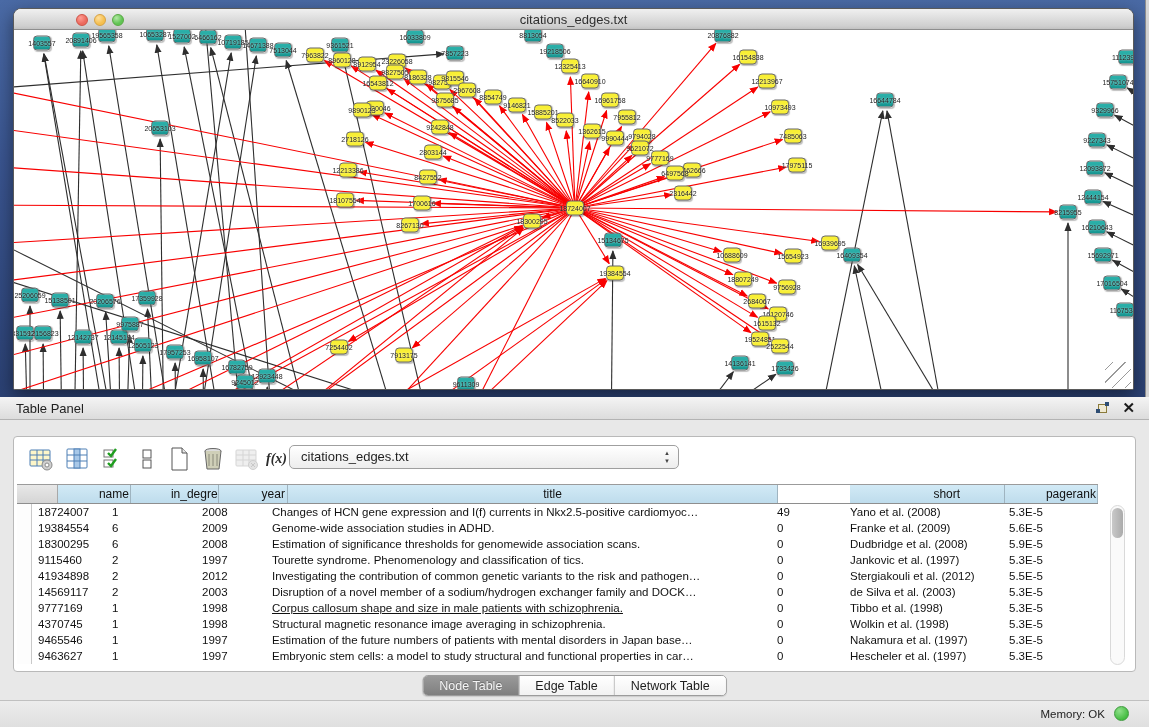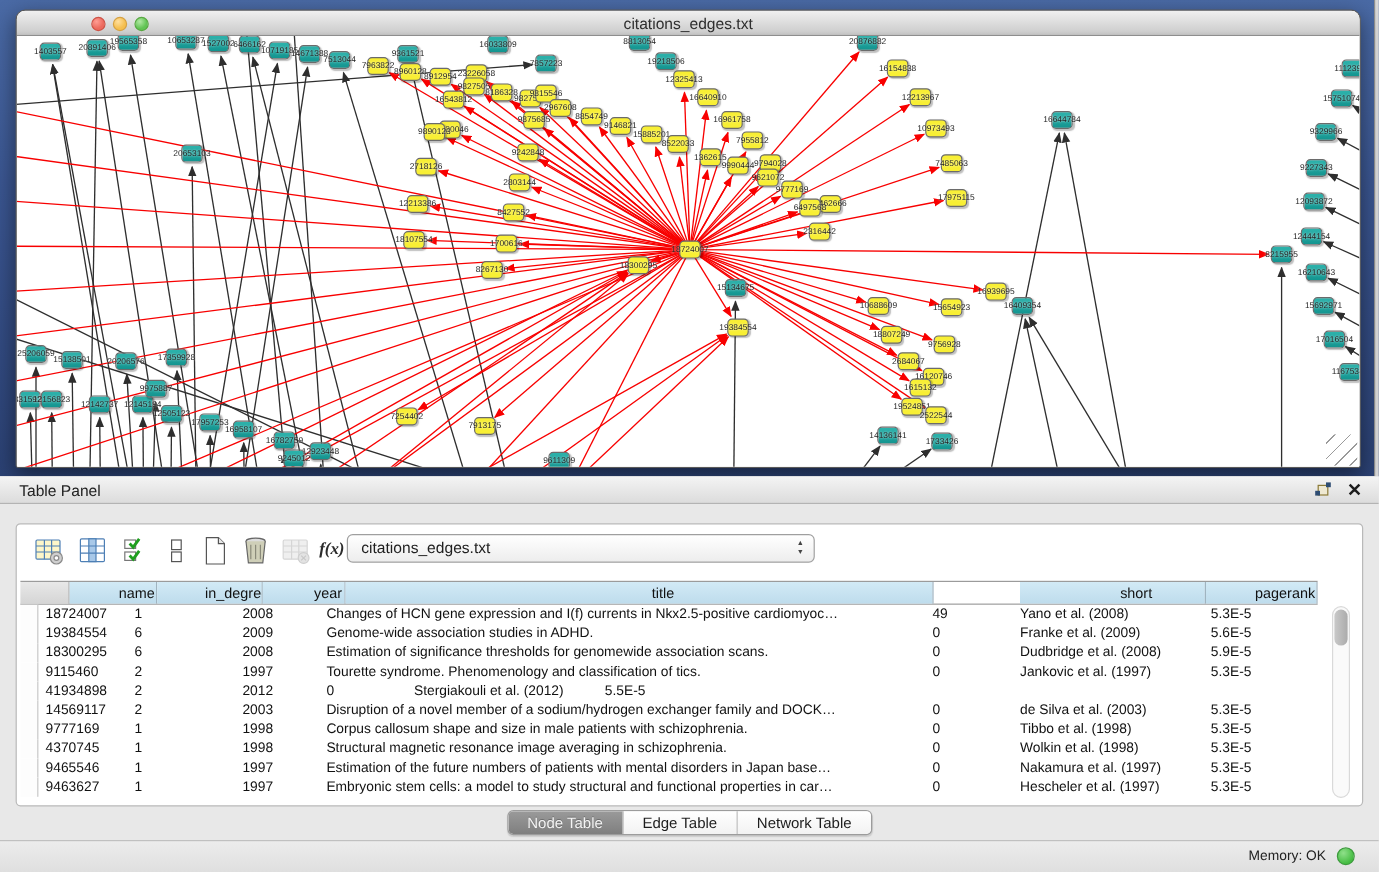--- a/index.html
+++ b/index.html
@@ -693,40 +693,41 @@
               <div class="td" style="width: 505px;">Tourette syndrome. Phenomenology and classification of tics.</div>
               <div class="td" style="width: 73px;">0</div>
               <div class="td" style="width: 159px;">Jankovic et al. (1997)</div>
               <div class="td" style="width: 95px;">5.3E-5</div>
             </div>
             <div class="tr">
               <div class="td rowhdr" style="width: 15px;"></div>
               <div class="td" style="width: 74px;">41934898</div>
               <div class="td" style="width: 90px;">2</div>
               <div class="td" style="width: 70px;">2012</div>
+              <div class="td" style="width: 505px;">Investigating the contribution of common genetic variants to the risk and pathogen…</div>
               <div class="td" style="width: 73px;">0</div>
               <div class="td" style="width: 159px;">Stergiakouli et al. (2012)</div>
               <div class="td" style="width: 95px;">5.5E-5</div>
             </div>
             <div class="tr">
               <div class="td rowhdr" style="width: 15px;"></div>
               <div class="td" style="width: 74px;">14569117</div>
               <div class="td" style="width: 90px;">2</div>
               <div class="td" style="width: 70px;">2003</div>
               <div class="td" style="width: 505px;">Disruption of a novel member of a sodium/hydrogen exchanger family and DOCK…</div>
               <div class="td" style="width: 73px;">0</div>
               <div class="td" style="width: 159px;">de Silva et al. (2003)</div>
               <div class="td" style="width: 95px;">5.3E-5</div>
             </div>
             <div class="tr">
               <div class="td rowhdr" style="width: 15px;"></div>
               <div class="td" style="width: 74px;">9777169</div>
               <div class="td" style="width: 90px;">1</div>
               <div class="td" style="width: 70px;">1998</div>
-              <div class="td" style="width: 505px;">Corpus callosum shape and size in male patients with schizophrenia.</div>
+              <div class="td" style="width: 505px; text-decoration: underline;">Corpus callosum shape and size in male patients with schizophrenia.</div>
               <div class="td" style="width: 73px;">0</div>
               <div class="td" style="width: 159px;">Tibbo et al. (1998)</div>
               <div class="td" style="width: 95px;">5.3E-5</div>
             </div>
             <div class="tr">
               <div class="td rowhdr" style="width: 15px;"></div>
               <div class="td" style="width: 74px;">4370745</div>
               <div class="td" style="width: 90px;">1</div>
               <div class="td" style="width: 70px;">1998</div>
               <div class="td" style="width: 505px;">Structural magnetic resonance image averaging in schizophrenia.</div>

